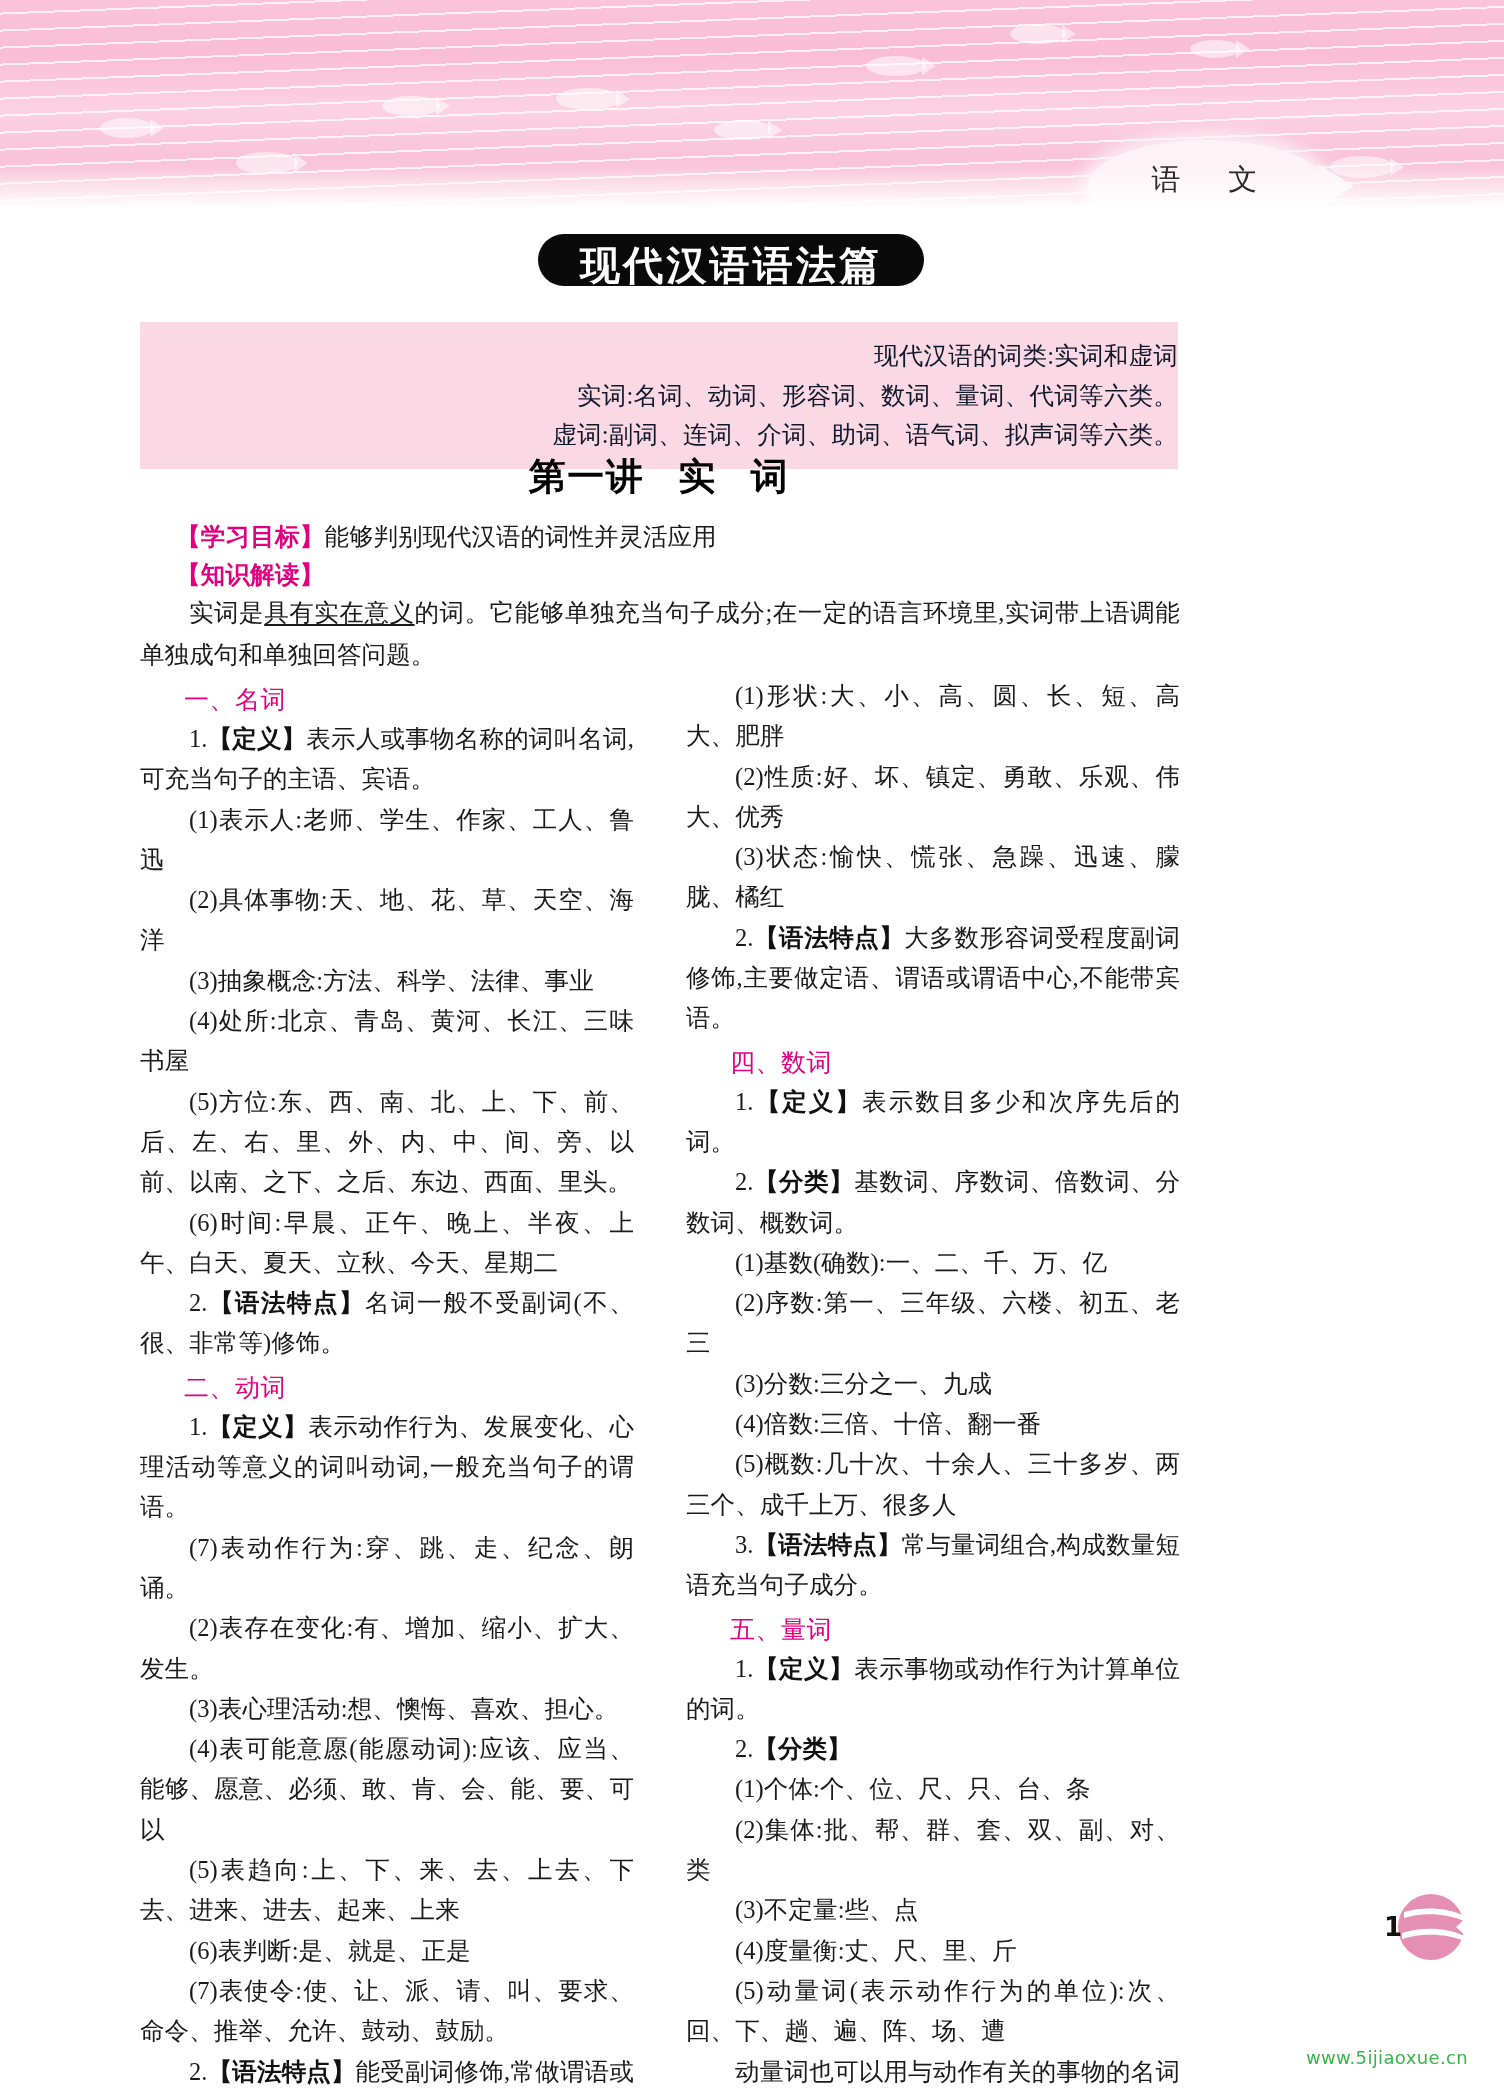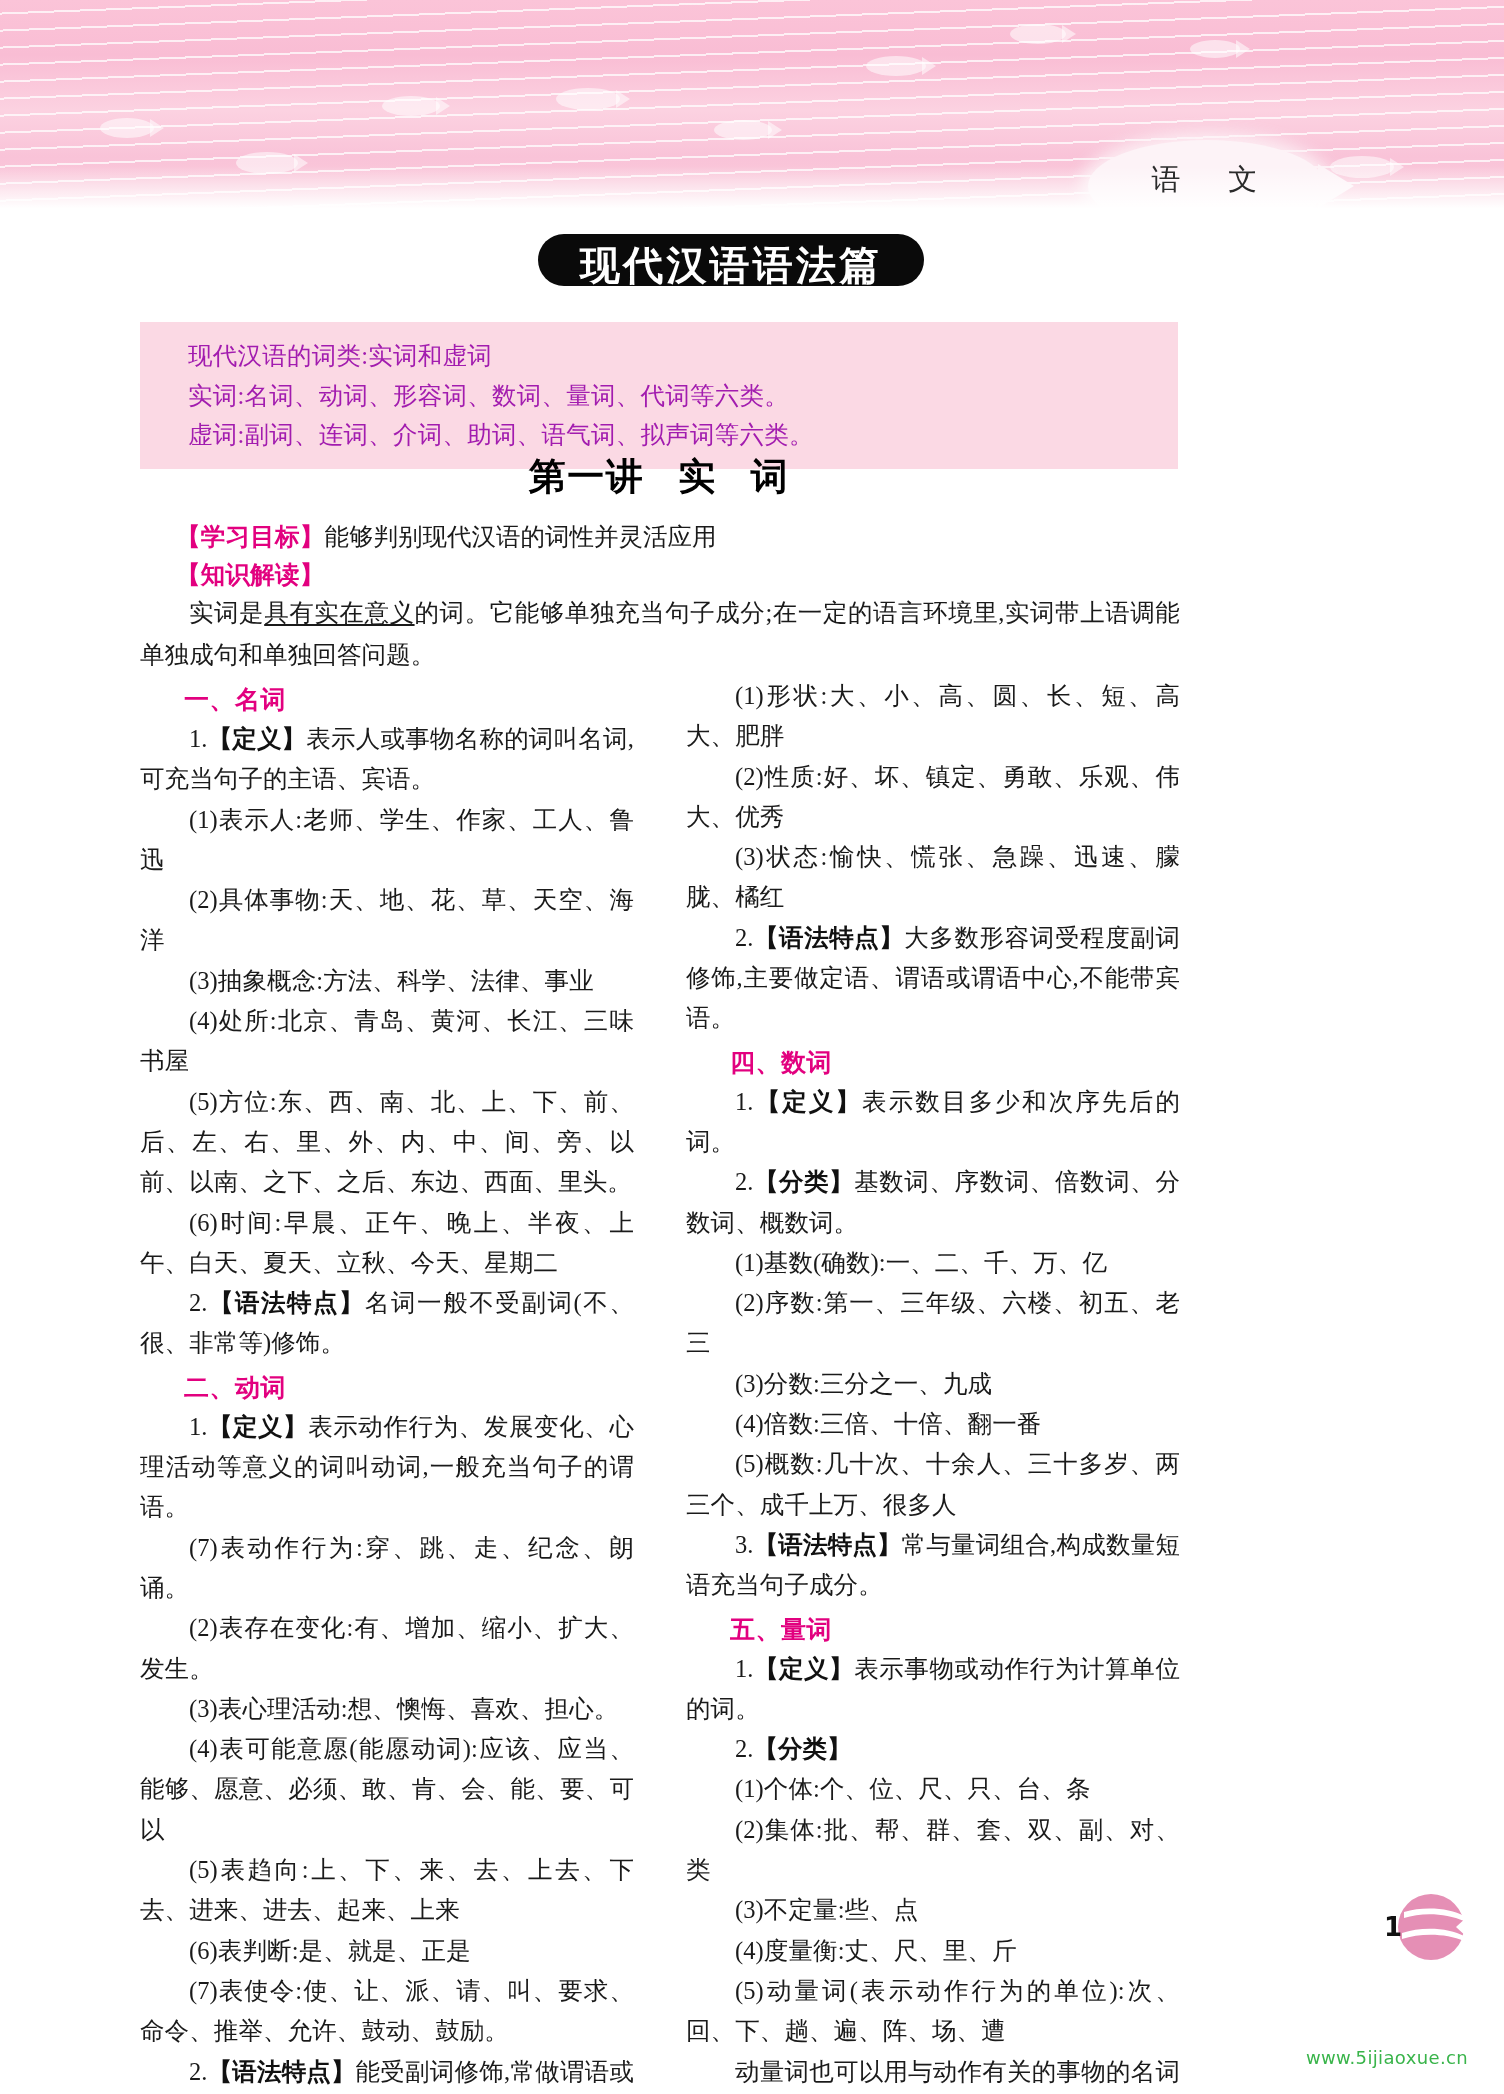--- a/index.html
+++ b/index.html
@@ -118,21 +118,22 @@
     top: 322px;
     width: 1038px;
     padding: 14px 0 14px 48px;
     box-sizing: border-box;
     background: #fbd9e4;
   }
   #intro-box .line {
     font-size: 24.5px;
     line-height: 1.62;
     letter-spacing: 0.01em;
-    color: #a21caf;
+    color: #0f172a;
+    text-align: right;
   }
 
   
   #lesson-heading {
     position: absolute;
     left: 140px;
     top: 452px;
     width: 1038px;
     text-align: center;
     font-family: "DejaVu Sans", "Liberation Sans", sans-serif;
@@ -181,21 +182,21 @@
   .col {
     position: absolute;
     top: 0;
     width: 494px;
   }
   .col.left  { left: 0px; }
   .col.right { left: 546px; }
 
   .sec-title {
     color: #e2007f;
-    font-weight: bold;
+    font-weight: normal;
     font-family: "DejaVu Sans", "Liberation Sans", sans-serif;
     font-size: 25px;
     letter-spacing: 0.02em;
     margin: 7px 0 3px 44px;
   }
   .para {
     font-size: 24.5px;
     line-height: 1.645;
     text-align: justify;
     text-indent: 2em;

